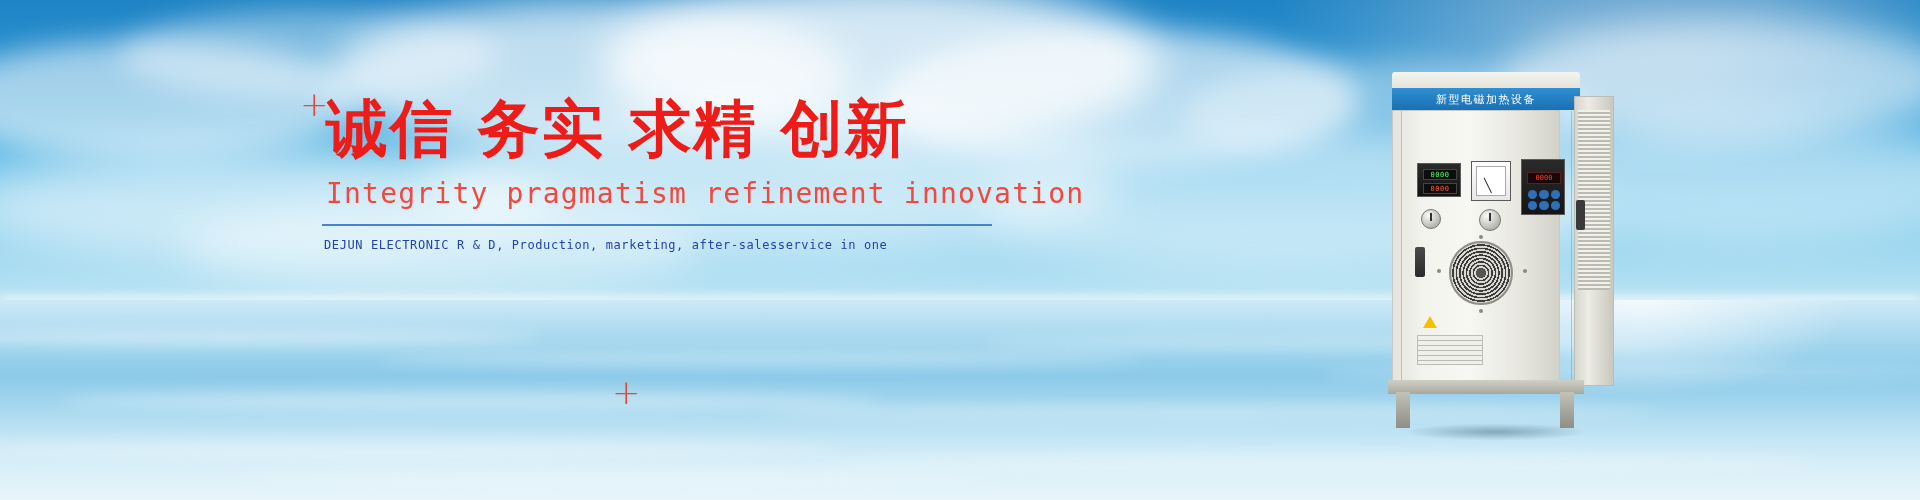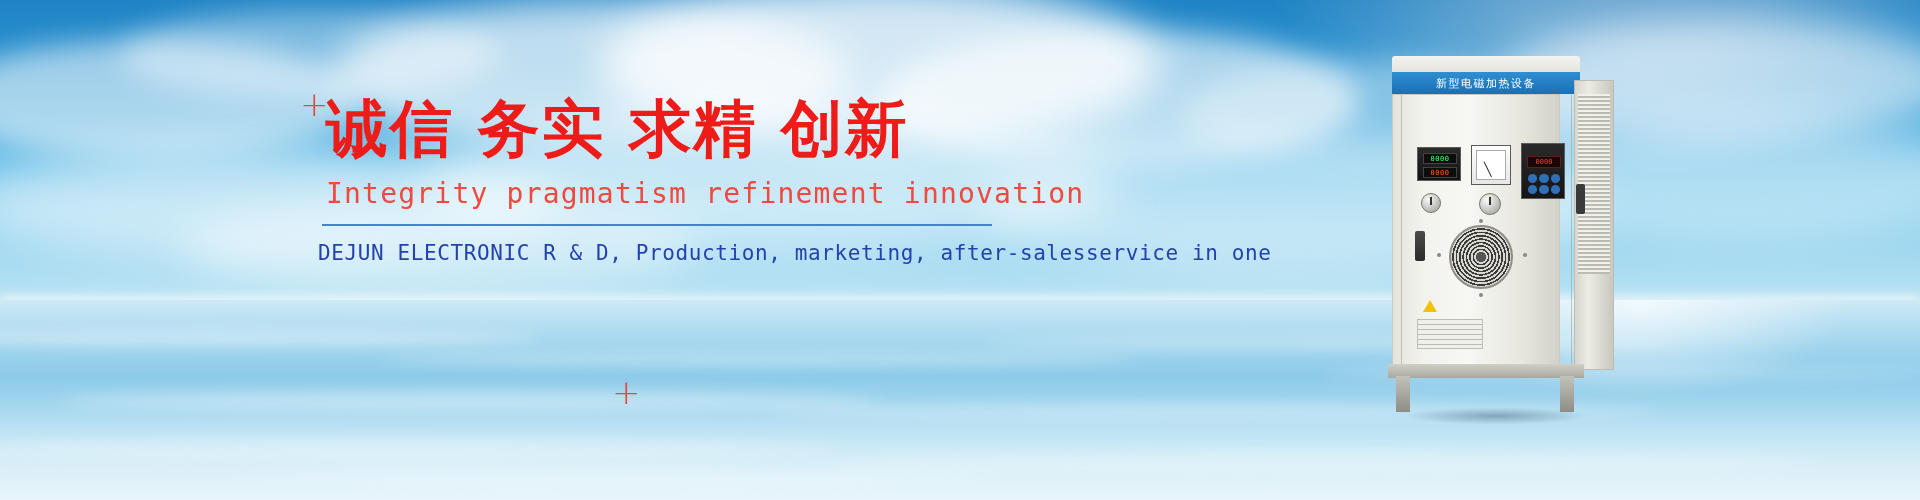--- a/index.html
+++ b/index.html
@@ -94,31 +94,31 @@
     width:670px; height:2px; background:#2f6fc4; opacity:.85;
     margin-top:14px; margin-left:4px;
   }
   .tagline-cn {
     font-family:"DejaVu Serif", serif;
     font-size:30px; color:#2040a8; letter-spacing:1px;
     margin-top:20px; margin-left:6px; white-space:nowrap;
   }
   .tagline-en {
     font-family:"DejaVu Sans Mono", monospace;
-    font-size:21px; color:#2442ab; letter-spacing:.6px;
-    line-height:1.85; margin-top:8px; white-space:nowrap;
+    font-size:12px; color:#2442ab; letter-spacing:.6px;
+    line-height:1.85; margin-top:8px; margin-left:6px; white-space:nowrap;
   }
 
   
   .plus { position:absolute; color:#e8483c; font-family:"DejaVu Sans", sans-serif; font-weight:300; }
   .plus-a { left:300px; top:84px;  font-size:34px; }
   .plus-b { left:612px; top:372px; font-size:34px; }
 
   
-  .machine { position:absolute; left:1378px; top:56px; width:236px; height:352px; }
+  .machine { position:absolute; left:1378px; top:72px; width:236px; height:352px; }
 
   .m-top {
     position:absolute; left:14px; top:0; width:188px; height:18px;
     background:linear-gradient(to bottom,#f4f4f0,#e2e2da);
     border-radius:3px 3px 0 0;
   }
   .m-band {
     position:absolute; left:14px; top:16px; width:188px; height:22px;
     background:linear-gradient(to bottom,#2f8fd0,#1a6fb5);
     display:flex; align-items:center; justify-content:center;

